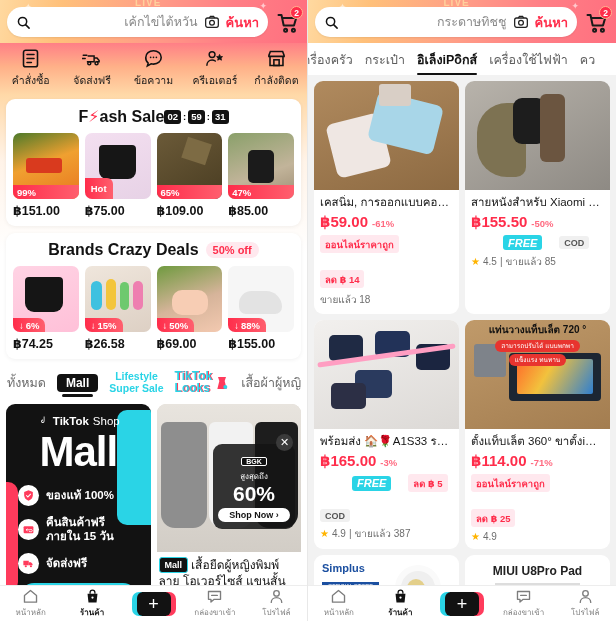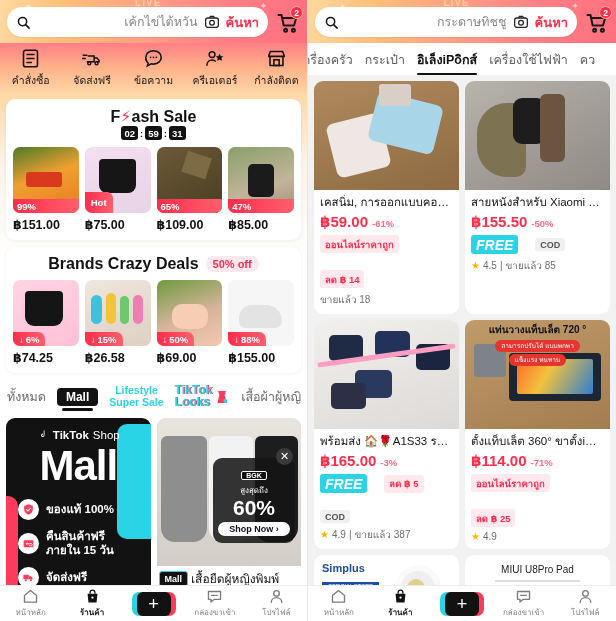--- a/index.html
+++ b/index.html
@@ -39,21 +39,21 @@
 
   
   .quicknav { display:flex; background:linear-gradient(180deg,#ff7f86 0%,#ffb088 45%,#ffd9a8 100%); padding:5px 0 6px 0; }
   .qn { flex:1; display:flex; flex-direction:column; align-items:center; gap:3px; }
   .qn svg { width:21px; height:21px; }
   .qn-lab { font-size:10.5px; color:#1a1a1a; white-space:nowrap; }
 
   
   .stage { background:linear-gradient(180deg,#ffd9a8 0%,#fff3e8 25%,#fff 60%); padding:4px 6px 0 6px; }
   .sect { background:#fff; border-radius:9px; padding:8px 7px 8px 7px; margin-bottom:7px; box-shadow:0 1px 4px rgba(0,0,0,.06); }
-  .sect-hd { display:flex; align-items:center; justify-content:center; margin-bottom:7px;flex-direction:column; }
+  .sect-hd { display:flex; align-items:center; justify-content:center; margin-bottom:7px; }
   .sect-ttl { font-size:16px; font-weight:bold; color:#121212; display:flex; align-items:center; }
   .bolt { color:#ff2d4b; }
   .timer { display:flex; align-items:center; gap:2px; }
   .timer b { background:#121212; color:#fff; font-size:9.5px; border-radius:3px; padding:1.5px 3px; font-weight:bold; }
   .timer i { font-style:normal; color:#121212; font-size:9.5px; font-weight:bold; }
   .off-pill { background:#ffe8ee; color:#ff2d4b; font-size:11px; font-weight:bold; border-radius:10px; padding:2px 7px; margin-left:7px; }
 
   .prow { display:flex; gap:6px; }
   .pcell { flex:1; min-width:0; }
   .pthumb { position:relative; width:100%; height:66px; border-radius:7px; overflow:hidden; }
@@ -117,21 +117,21 @@
   .grid { display:flex; flex-wrap:wrap; gap:6px; padding:6px; background:#f2f2f2; }
   .gcard { width:calc(50% - 3px); background:#fff; border-radius:9px; overflow:hidden; }
   .gimg { width:100%; height:109px; position:relative; overflow:hidden; }
   .gbody { padding:5px 6px 7px 6px; }
   .gttl { font-size:11.5px; color:#161616; line-height:1.3; height:15px; overflow:hidden; white-space:nowrap; text-overflow:ellipsis; }
   .gprice { display:flex; align-items:baseline; gap:4px; margin-top:3px; }
   .gprice .amt { color:#ff2d4b; font-size:15px; font-weight:bold; }
   .gprice .dsc { color:#ff6a80; font-size:9.5px; font-weight:bold; }
   .gtags { display:flex; align-items:center; gap:17px; margin-top:4px; flex-wrap:wrap; }
   .tag-pink { background:#ffe8ee; color:#ff2d4b; font-size:9.5px; font-weight:bold; border-radius:3px; padding:1.5px 5px; white-space:nowrap; }
-  .tag-free { background:#2ad4e6; color:#fff; font-size:14px; font-weight:bold; border-radius:3px; padding:1.5px 5px; font-style:italic; }
+  .tag-free { background:#2ad4e6; color:#fff; font-size:11px; font-weight:bold; border-radius:3px; padding:1.5px 5px; font-style:italic;margin-left:32px; }
   .tag-plain { background:#f0f0f0; color:#555; font-size:9px; font-weight:bold; border-radius:3px; padding:1.5px 5px; }
   .gmeta { font-size:10px; color:#6e6e6e; margin-top:4px; display:flex; align-items:center; gap:3px; }
   .star { color:#ffb400; font-size:10px; }
   .gpartial { width:calc(50% - 3px); background:#fff; border-radius:9px; height:68px; overflow:hidden; position:relative; }
 
   
   .btmnav {
     position:absolute; left:0; bottom:0; width:100%; height:36px; background:#fff;
     border-top:1px solid #ededed; display:flex; align-items:center;
   }
@@ -611,21 +611,21 @@
         <div style="padding:7px 8px;">
           <div style="font-size:11px;font-weight:bold;color:#1b4fa0;">Simplus</div>
           <div style="font-size:5.5px;color:#fff;background:#1b4fa0;display:inline-block;padding:1px 6px;margin-top:2px;">OFFICIAL STORE</div>
         </div>
         <div style="position:absolute;right:18px;top:10px;width:46px;height:46px;border-radius:50%;background:#efefef;border:6px solid #fafafa;"></div>
         <div style="position:absolute;right:34px;top:24px;width:18px;height:18px;border-radius:50%;background:#e3cf8a;"></div>
       </div>
 
       <div class="gpartial">
         <div style="padding:9px 8px;text-align:center;">
-          <div style="font-size:10px;font-weight:normal;color:#222;">MIUI U8Pro Pad</div>
+          <div style="font-size:12px;font-weight:bold;color:#222;">MIUI U8Pro Pad</div>
           <div style="margin:5px auto 0;width:66%;height:2px;background:#ddd;"></div>
           <div style="margin:3px auto 0;width:52%;height:2px;background:#e4e4e4;"></div>
           <div style="margin:8px auto 0;width:46%;height:5px;background:#9aa3ad;border-radius:2px;"></div>
         </div>
       </div>
     </div>
 
     <div class="btmnav">
       <div class="bn">
         <svg viewBox="0 0 24 24" fill="none" stroke="#7d7d7d" stroke-width="1.9">

